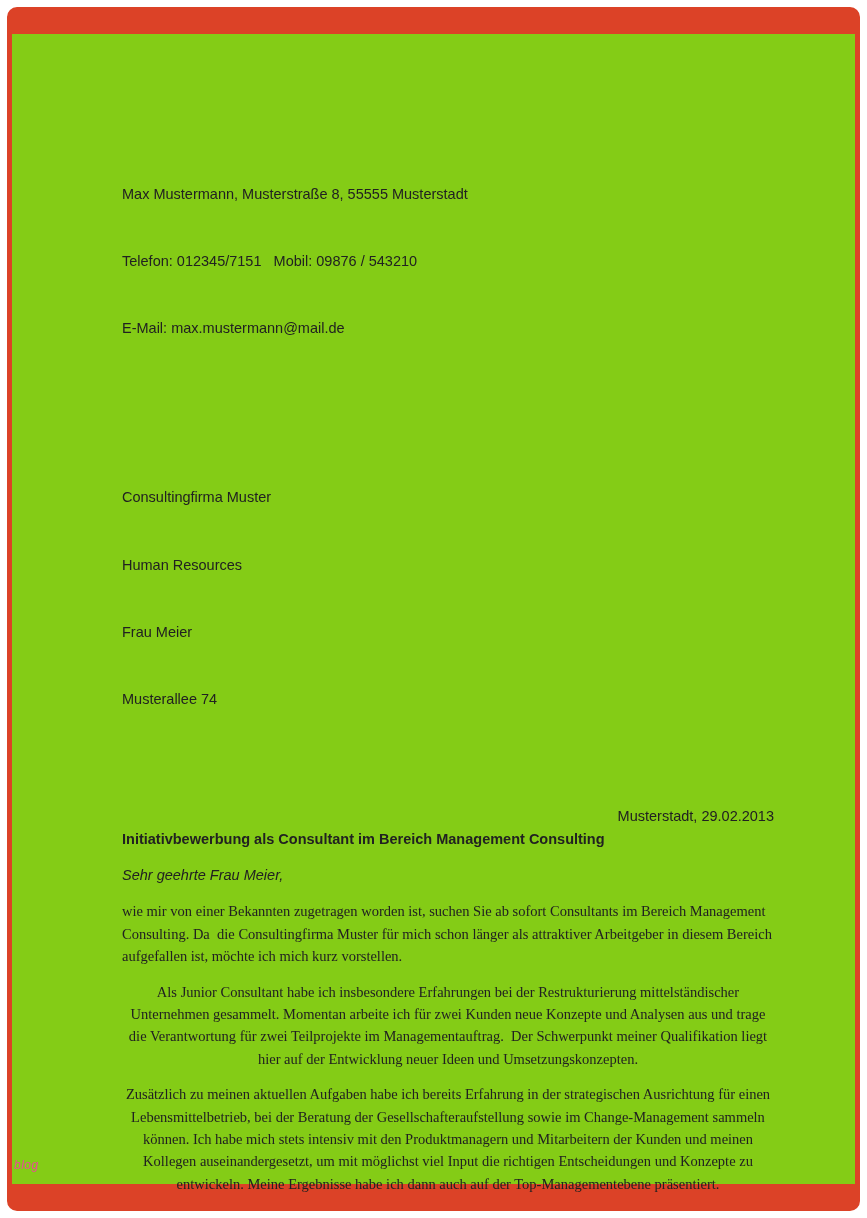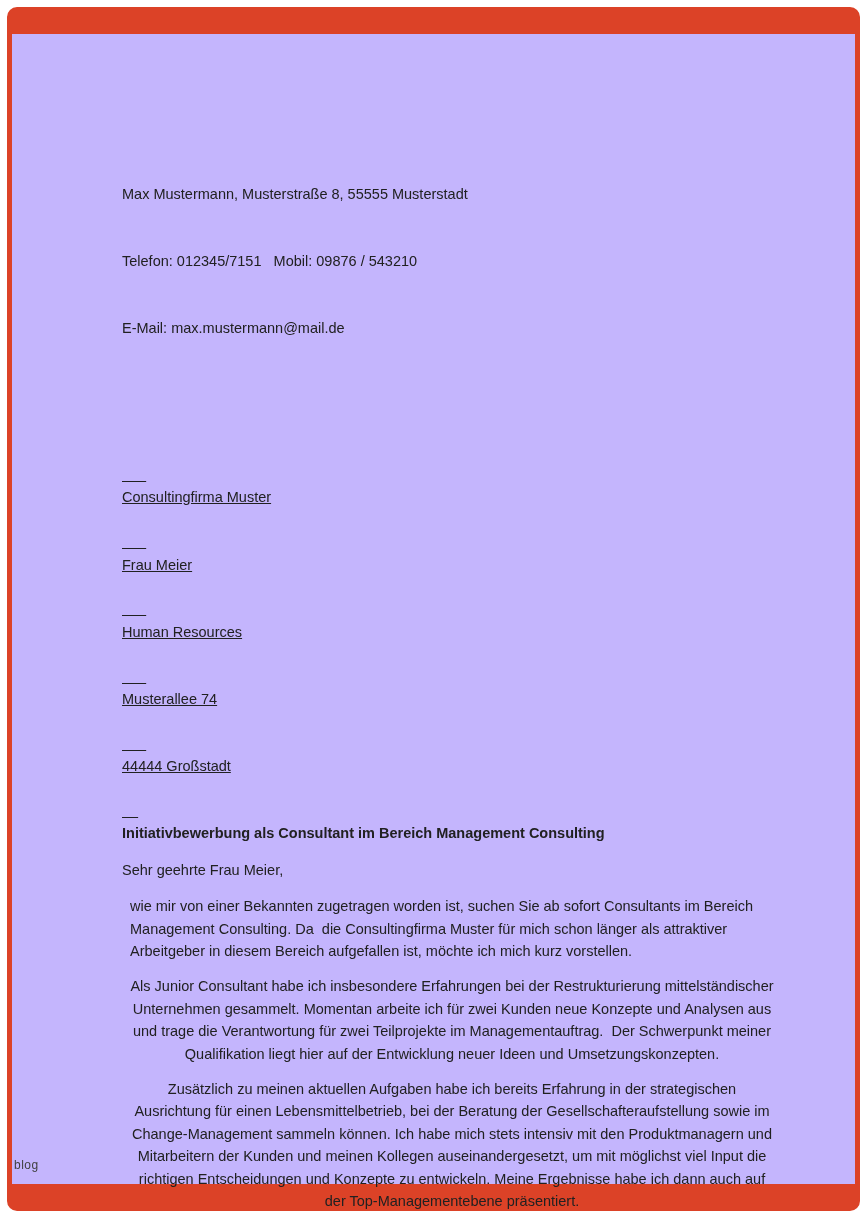--- a/index.html
+++ b/index.html
@@ -20,69 +20,70 @@
     position: absolute;
     left: 7px;
     top: 7px;
     right: 7px;
     bottom: 7px;
     border-top: 27px solid #dc4227;
     border-bottom: 27px solid #dc4227;
     border-left: 5px solid #dc4227;
     border-right: 5px solid #dc4227;
     border-radius: 10px;
-    background: #c4b5fd;
+    background: #84cc16;
   }
   .content {
     position: absolute;
     left: 110px;
     top: 0;
     width: 652px;
     font-size: 14.5px;
     line-height: 22.4px;
   }
   .content div, .content p {
     white-space: pre-wrap;
   }
   .sender { margin-top: 104px; }
-  .recipient { margin-top: 57px; text-decoration: underline; }
+  .recipient { margin-top: 57px; }
   .date-line { margin-top: 50px; text-align: right; }
   .subject { font-weight: bold; }
-  .salutation { margin-top: 14px; }
-  p.body-paragraph { margin: 14px 0 0 8px; }
+  .salutation { margin-top: 14px; font-style: italic; }
+  p.body-paragraph { margin: 14px 0 0 0; font-family: Liberation Serif, serif; }
   p.body-paragraph + p.body-paragraph { margin-top: 13px; text-align: center; }
   .watermark {
     position: absolute;
     left: 14px;
     top: 1158px;
     font-size: 12px;
-    color: #404040;
+    color: #ec4899;
     letter-spacing: 0.5px;
+    font-style: italic;
   }
 </style>
 </head>
 <body>
 
 <div class="frame">
   <div class="content">
 
     <div class="sender">
       <div>Max Mustermann, Musterstraße 8, 55555 Musterstadt</div>
       <div>Telefon: 012345/7151   Mobil: 09876 / 543210</div>
       <div>E-Mail: max.mustermann@mail.de</div>
     </div>
 
     <div class="recipient">
       <div>Consultingfirma Muster</div>
+      <div>Human Resources</div>
       <div>Frau Meier</div>
-      <div>Human Resources</div>
       <div>Musterallee 74</div>
-      <div>44444 Großstadt</div>
     </div>
 
+    <div class="date-line">Musterstadt, 29.02.2013</div>
 
     <div class="subject">Initiativbewerbung als Consultant im Bereich Management Consulting</div>
 
     <div class="salutation">Sehr geehrte Frau Meier,</div>
 
     <p class="body-paragraph">wie mir von einer Bekannten zugetragen worden ist, suchen Sie ab sofort Consultants im Bereich Management Consulting. Da  die Consultingfirma Muster für mich schon länger als attraktiver Arbeitgeber in diesem Bereich aufgefallen ist, möchte ich mich kurz vorstellen.</p>
     <p class="body-paragraph">Als Junior Consultant habe ich insbesondere Erfahrungen bei der Restrukturierung mittelständischer Unternehmen gesammelt. Momentan arbeite ich für zwei Kunden neue Konzepte und Analysen aus und trage die Verantwortung für zwei Teilprojekte im Managementauftrag.  Der Schwerpunkt meiner Qualifikation liegt hier auf der Entwicklung neuer Ideen und Umsetzungskonzepten.</p>
     <p class="body-paragraph">Zusätzlich zu meinen aktuellen Aufgaben habe ich bereits Erfahrung in der strategischen Ausrichtung für einen Lebensmittelbetrieb, bei der Beratung der Gesellschafteraufstellung sowie im Change-Management sammeln können. Ich habe mich stets intensiv mit den Produktmanagern und Mitarbeitern der Kunden und meinen Kollegen auseinandergesetzt, um mit möglichst viel Input die richtigen Entscheidungen und Konzepte zu entwickeln. Meine Ergebnisse habe ich dann auch auf der Top-Managementebene präsentiert.</p>
 
   </div>

